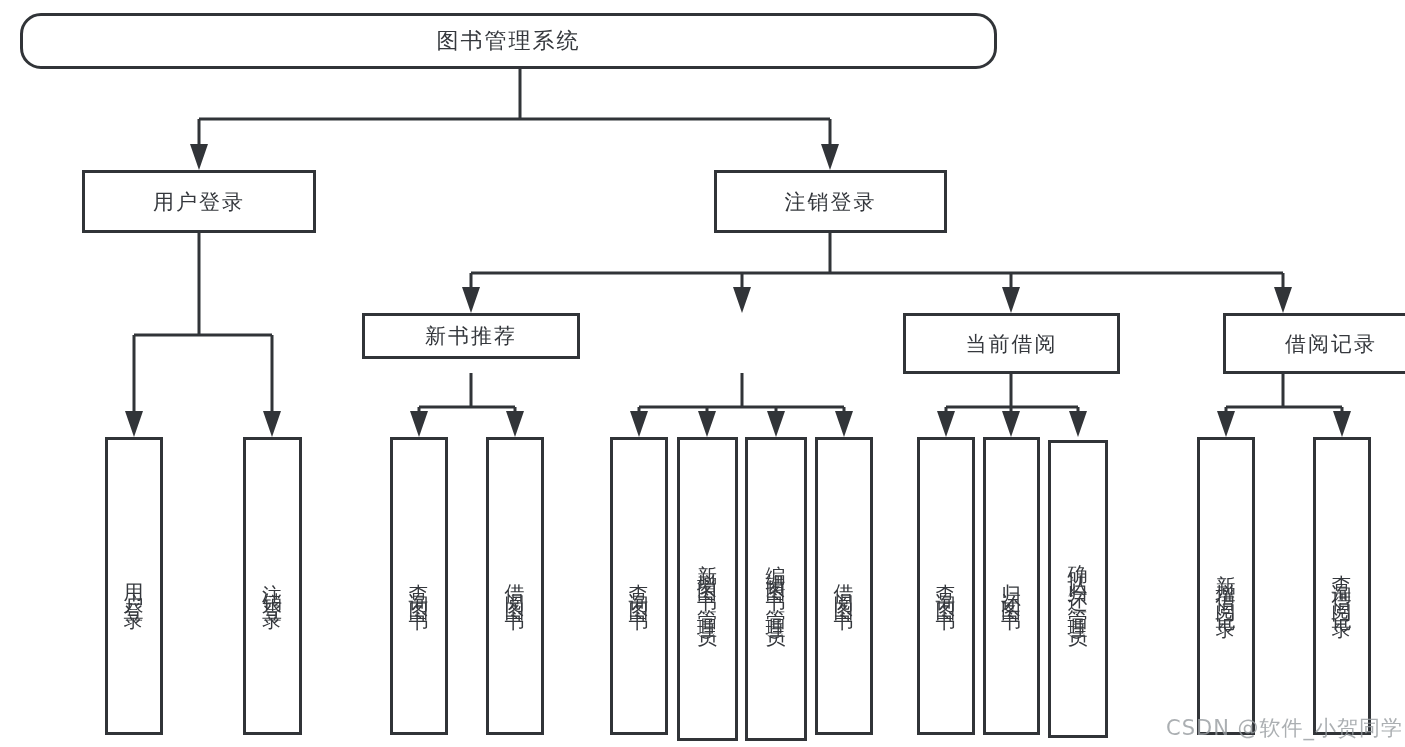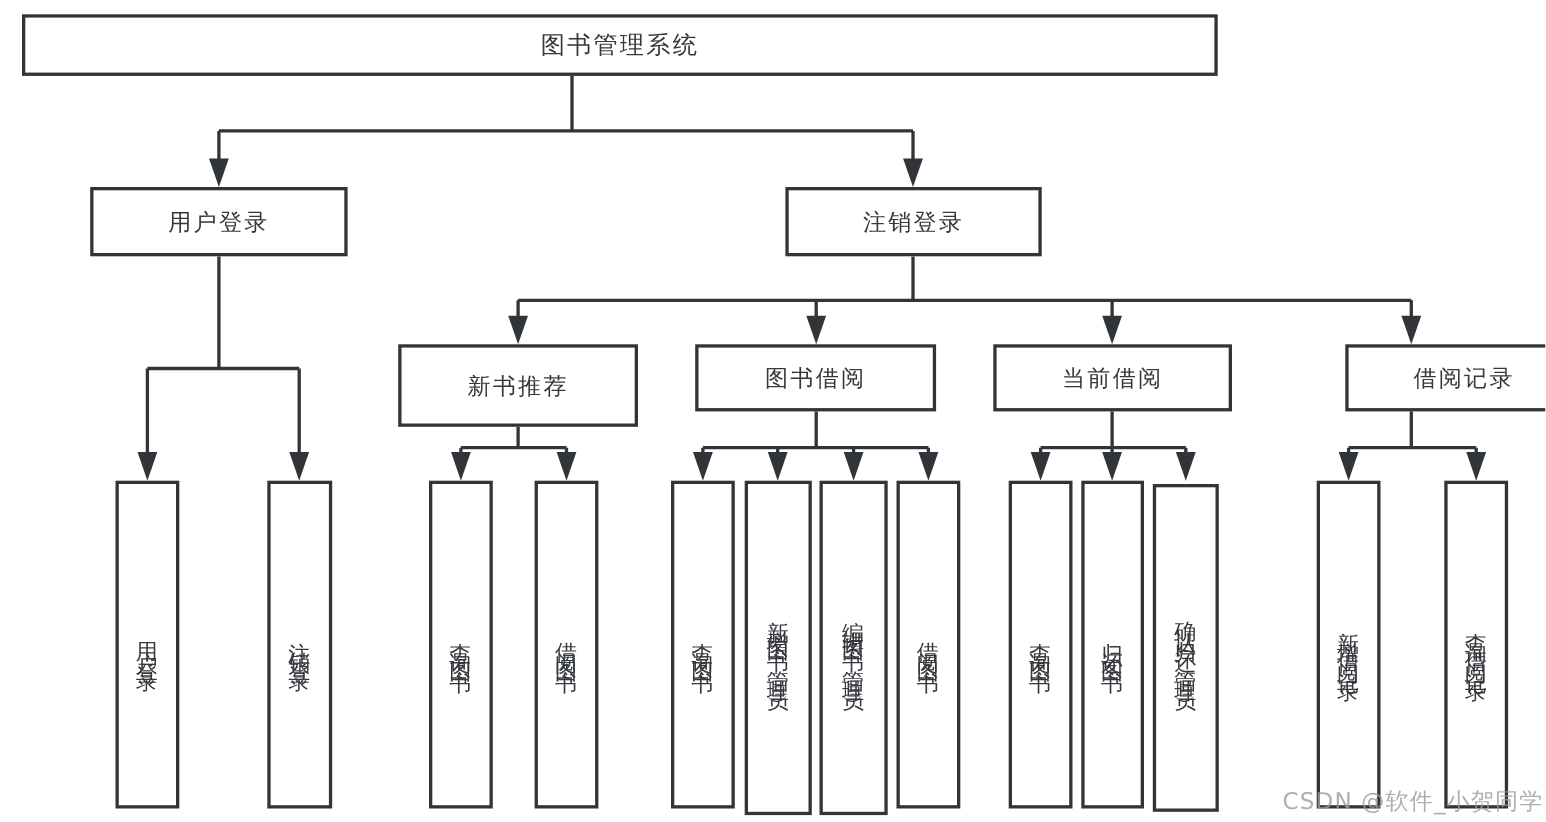--- a/index.html
+++ b/index.html
@@ -82,36 +82,33 @@
       <polygon points="767,411 785,411 776,437"></polygon>
       <polygon points="835,411 853,411 844,437"></polygon>
       <polygon points="937,411 955,411 946,437"></polygon>
       <polygon points="1002,411 1020,411 1011,437"></polygon>
       <polygon points="1069,411 1087,411 1078,437"></polygon>
       <polygon points="1217,411 1235,411 1226,437"></polygon>
       <polygon points="1333,411 1351,411 1342,437"></polygon>
     </g>
   </svg>
 
-  <div class="box" style="left:20px;top:13px;width:1087px;height:56px;">
+  <div class="box" style="left:20px;top:13px;width:977px;height:56px;border-radius:21px;">
     <span class="title-label">图书管理系统</span>
   </div>
 
   <div class="box" style="left:82px;top:170px;width:234px;height:63px;">
     <span class="h-label">用户登录</span>
   </div>
   <div class="box" style="left:714px;top:170px;width:233px;height:63px;">
     <span class="h-label">注销登录</span>
   </div>
 
-  <div class="box" style="left:362px;top:313px;width:218px;height:75px;font-family:Liberation Mono, monospace;">
+  <div class="box" style="left:362px;top:313px;width:218px;height:46px;font-family:Liberation Mono, monospace;">
     <span class="h-label">新书推荐</span>
-  </div>
-  <div class="box" style="left:632px;top:313px;width:219px;height:61px;">
-    <span class="h-label">图书借阅</span>
   </div>
   <div class="box" style="left:903px;top:313px;width:217px;height:61px;">
     <span class="h-label">当前借阅</span>
   </div>
   <div class="box" style="left:1175px;top:313px;width:216px;height:61px;margin-left:48px;">
     <span class="h-label">借阅记录</span>
   </div>
 
   <div class="box v-box" style="left:105px;top:437px;width:58px;height:298px;">
     <span>用户登录</span>

